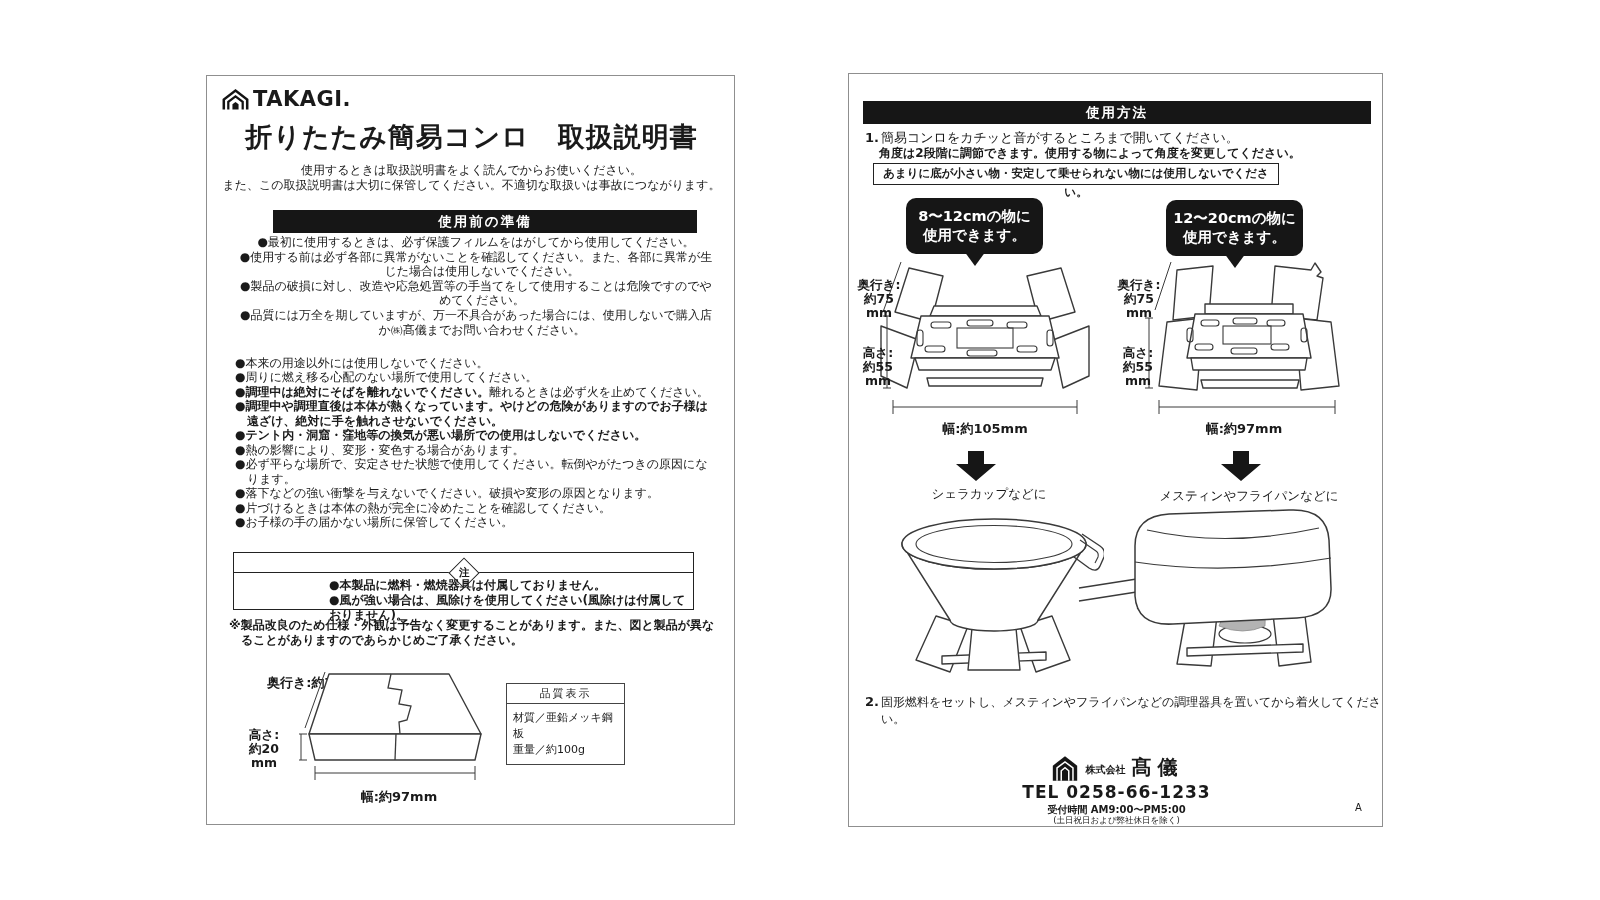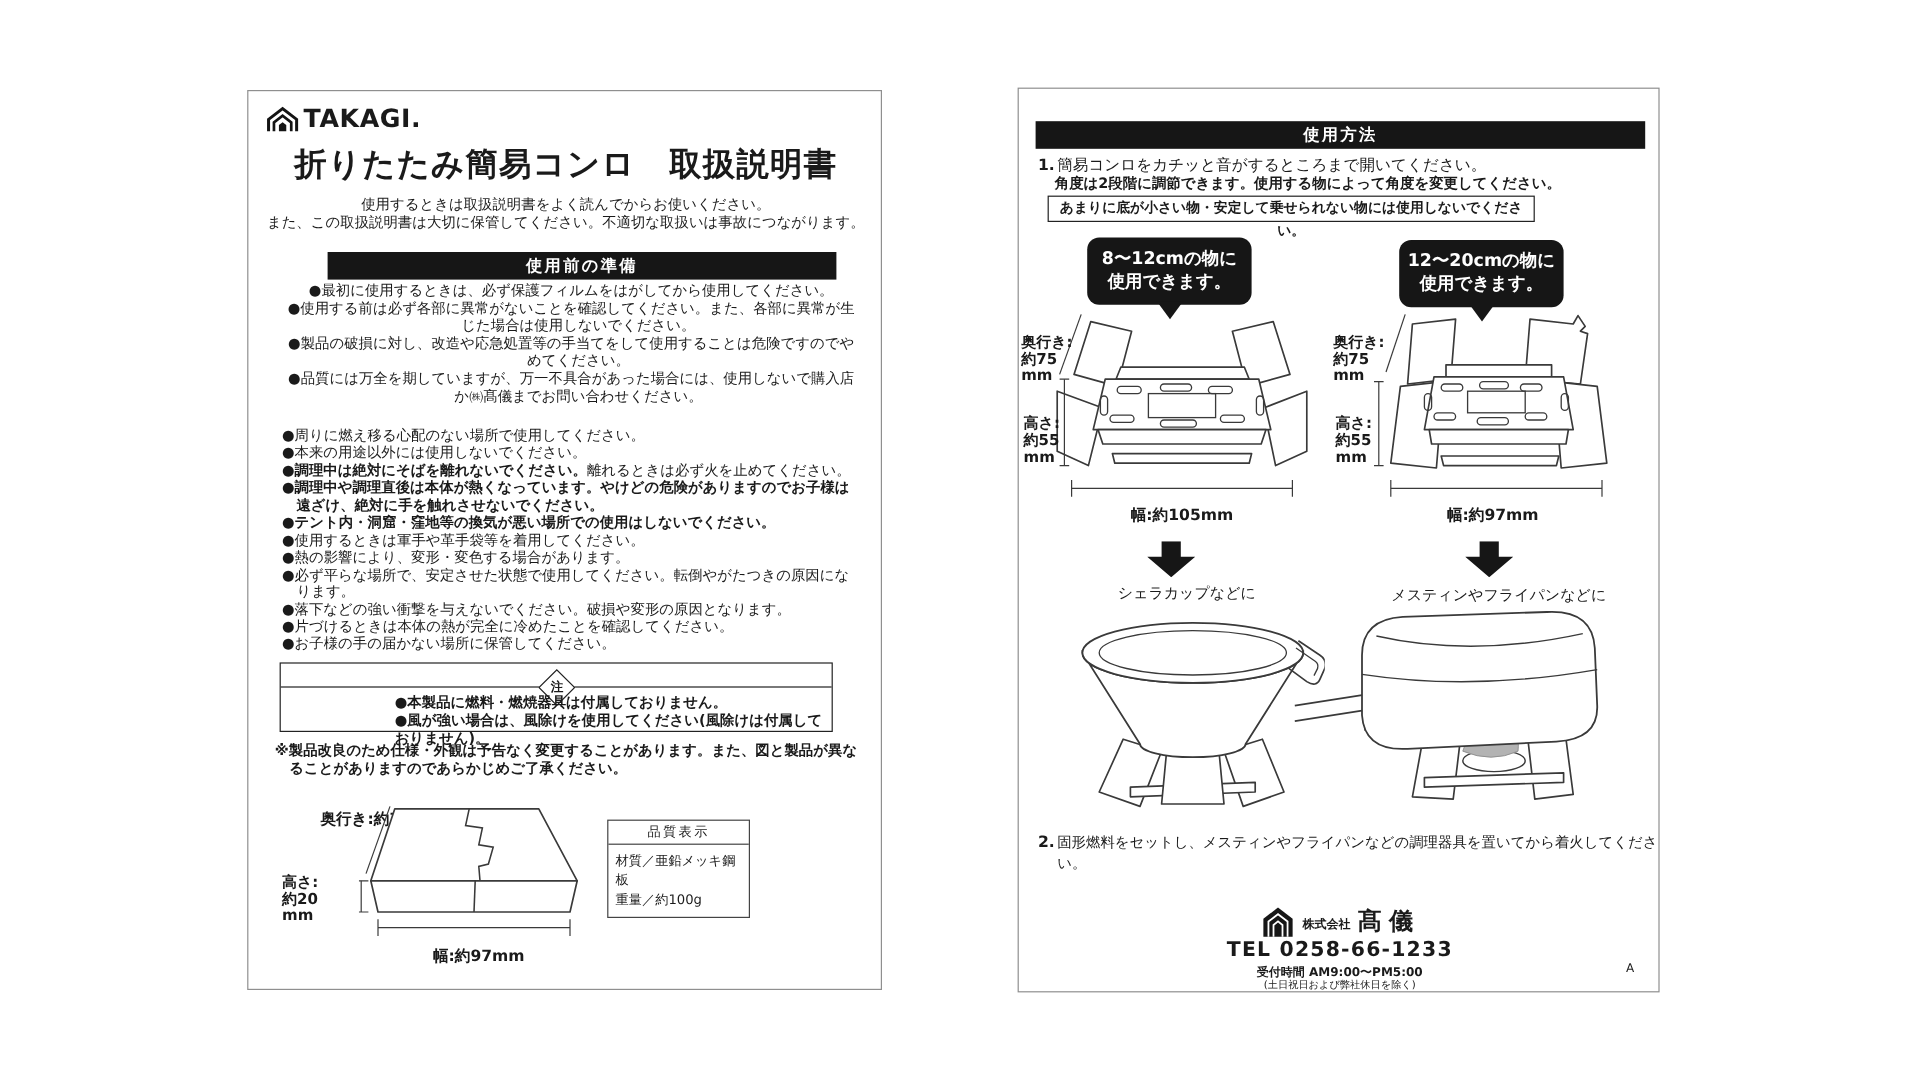--- a/index.html
+++ b/index.html
@@ -14,21 +14,21 @@
     background:#161616;color:#fff;font-weight:bold;font-size:13.5px;height:23px;
     letter-spacing:2px;display:flex;align-items:center;justify-content:center;gap:5px;
   }
   .title{font-size:27px;font-weight:bold;text-align:center;letter-spacing:1px;}
   .intro{font-size:12px;line-height:15px;text-align:center;}
   .blist>div{padding-left:1em;text-indent:-1em;font-size:12px;}
   .prep>div{line-height:14.6px;}
   .caution>div{line-height:14.45px;}
   .bold{font-weight:bold;}
   .center{text-align:center;}
-  .right{text-align:left;}
+  .right{text-align:center;}
   .dimlabel{font-size:12.5px;line-height:14px;font-weight:bold;}
   .notebox{border:1.5px solid #222;}
   .note-diamond{
     width:22px;height:22px;background:#fff;border:1.5px solid #222;
     display:flex;align-items:center;justify-content:center;
   }
   .note-diamond span{display:block;transform:rotate(-45deg);font-size:10.5px;font-weight:bold;}
   .qbox{border:1px solid #444;font-size:11px;}
   .qbox .qhead{text-align:center;border-bottom:1px solid #444;padding:2px 0;letter-spacing:2px;}
   .qbox .qbody{padding:6px 6px;line-height:16px;}
@@ -73,26 +73,25 @@
 
   <div class="abs blist prep" style="left:28px;width:482px;top:159px;text-align:center;">
     <div>●最初に使用するときは、必ず保護フィルムをはがしてから使用してください。</div>
     <div>●使用する前は必ず各部に異常がないことを確認してください。また、各部に異常が生じた場合は使用しないでください。</div>
     <div>●製品の破損に対し、改造や応急処置等の手当てをして使用することは危険ですのでやめてください。</div>
     <div>●品質には万全を期していますが、万一不具合があった場合には、使用しないで購入店か㈱髙儀までお問い合わせください。</div>
   </div>
 
 
   <div class="abs blist caution" style="left:28px;width:482px;top:280px;">
+    <div>●本来の用途以外には使用しないでください。</div>
     <div>●周りに燃え移る心配のない場所で使用してください。</div>
-    <div>●本来の用途以外には使用しないでください。</div>
     <div><span class="bold">●調理中は絶対にそばを離れないでください。</span><span>離れるときは必ず火を止めてください。</span></div>
     <div class="bold">●調理中や調理直後は本体が熱くなっています。やけどの危険がありますのでお子様は遠ざけ、絶対に手を触れさせないでください。</div>
     <div class="bold">●テント内・洞窟・窪地等の換気が悪い場所での使用はしないでください。</div>
-    <div>●使用するときは軍手や革手袋等を着用してください。</div>
     <div>●熱の影響により、変形・変色する場合があります。</div>
     <div>●必ず平らな場所で、安定させた状態で使用してください。転倒やがたつきの原因になります。</div>
     <div>●落下などの強い衝撃を与えないでください。破損や変形の原因となります。</div>
     <div>●片づけるときは本体の熱が完全に冷めたことを確認してください。</div>
     <div>●お子様の手の届かない場所に保管してください。</div>
   </div>
 
   <div class="abs notebox" style="left:26px;top:476px;width:461px;height:58px;">
     <div class="abs" style="left:0;right:0;top:0;height:20px;border-bottom:1.5px solid #222;"></div>
     <div class="abs note-diamond" style="left:50%;top:20px;transform:translate(-50%,-50%) rotate(45deg);">

